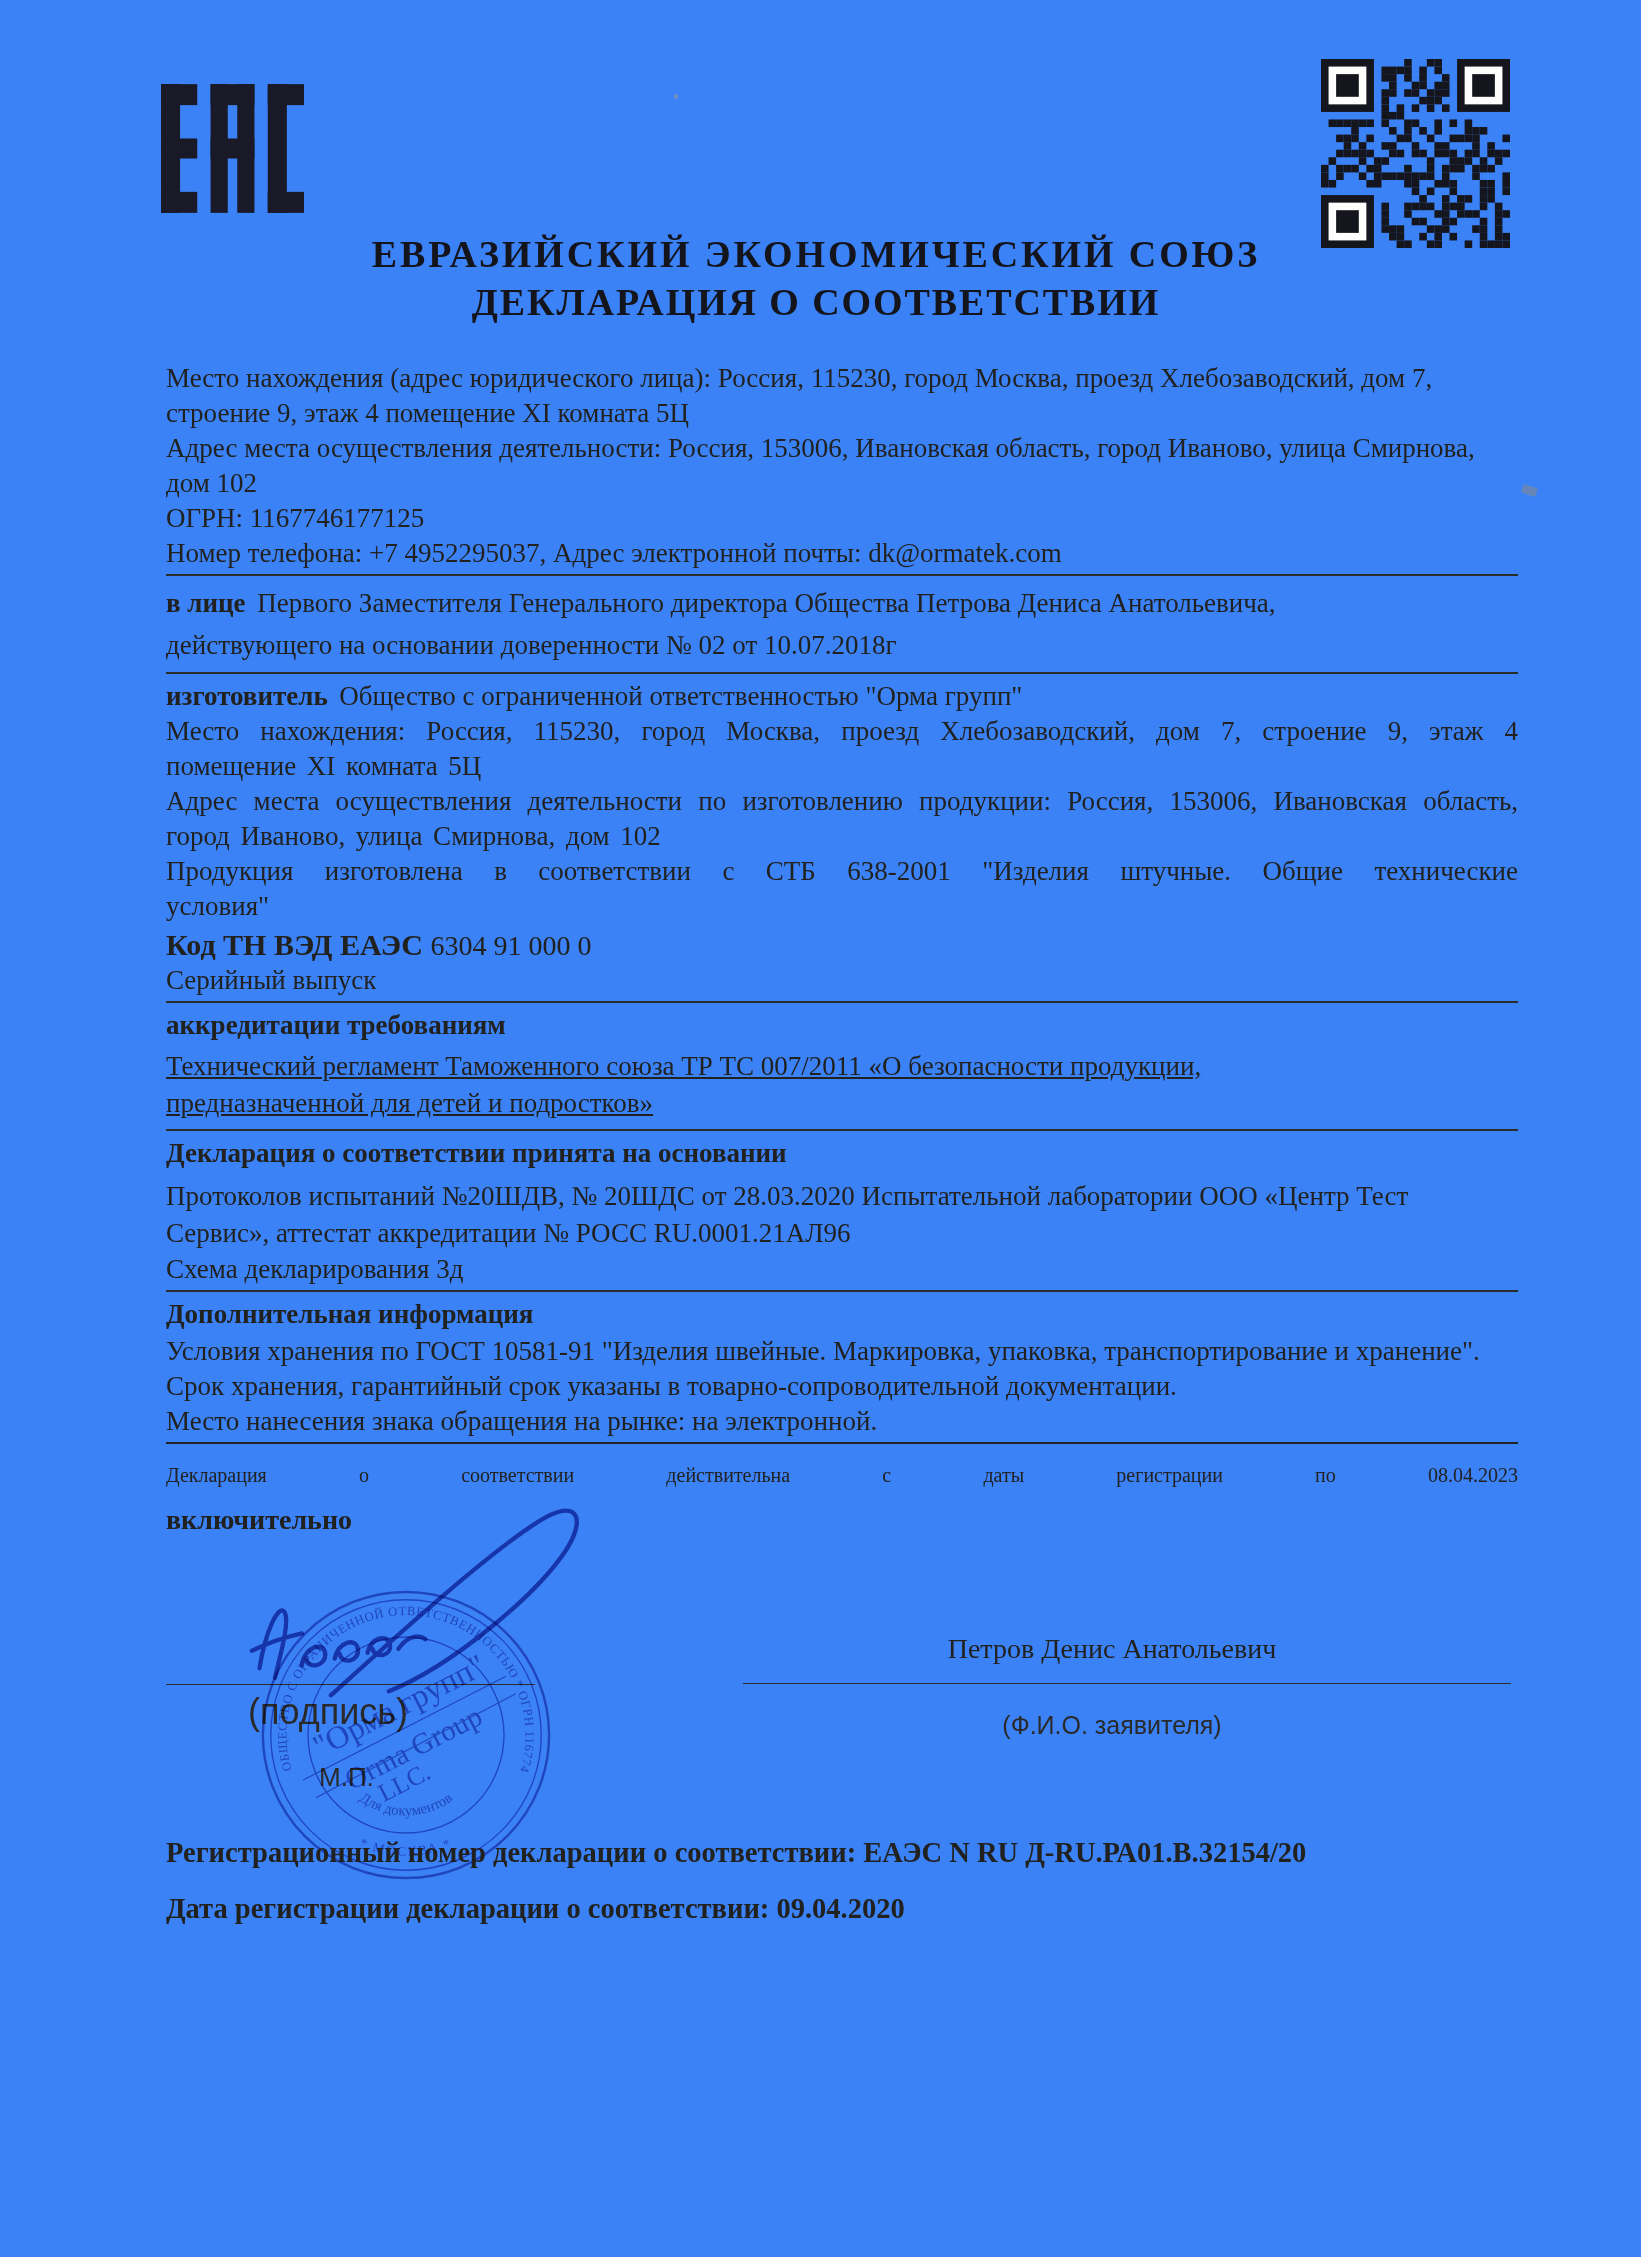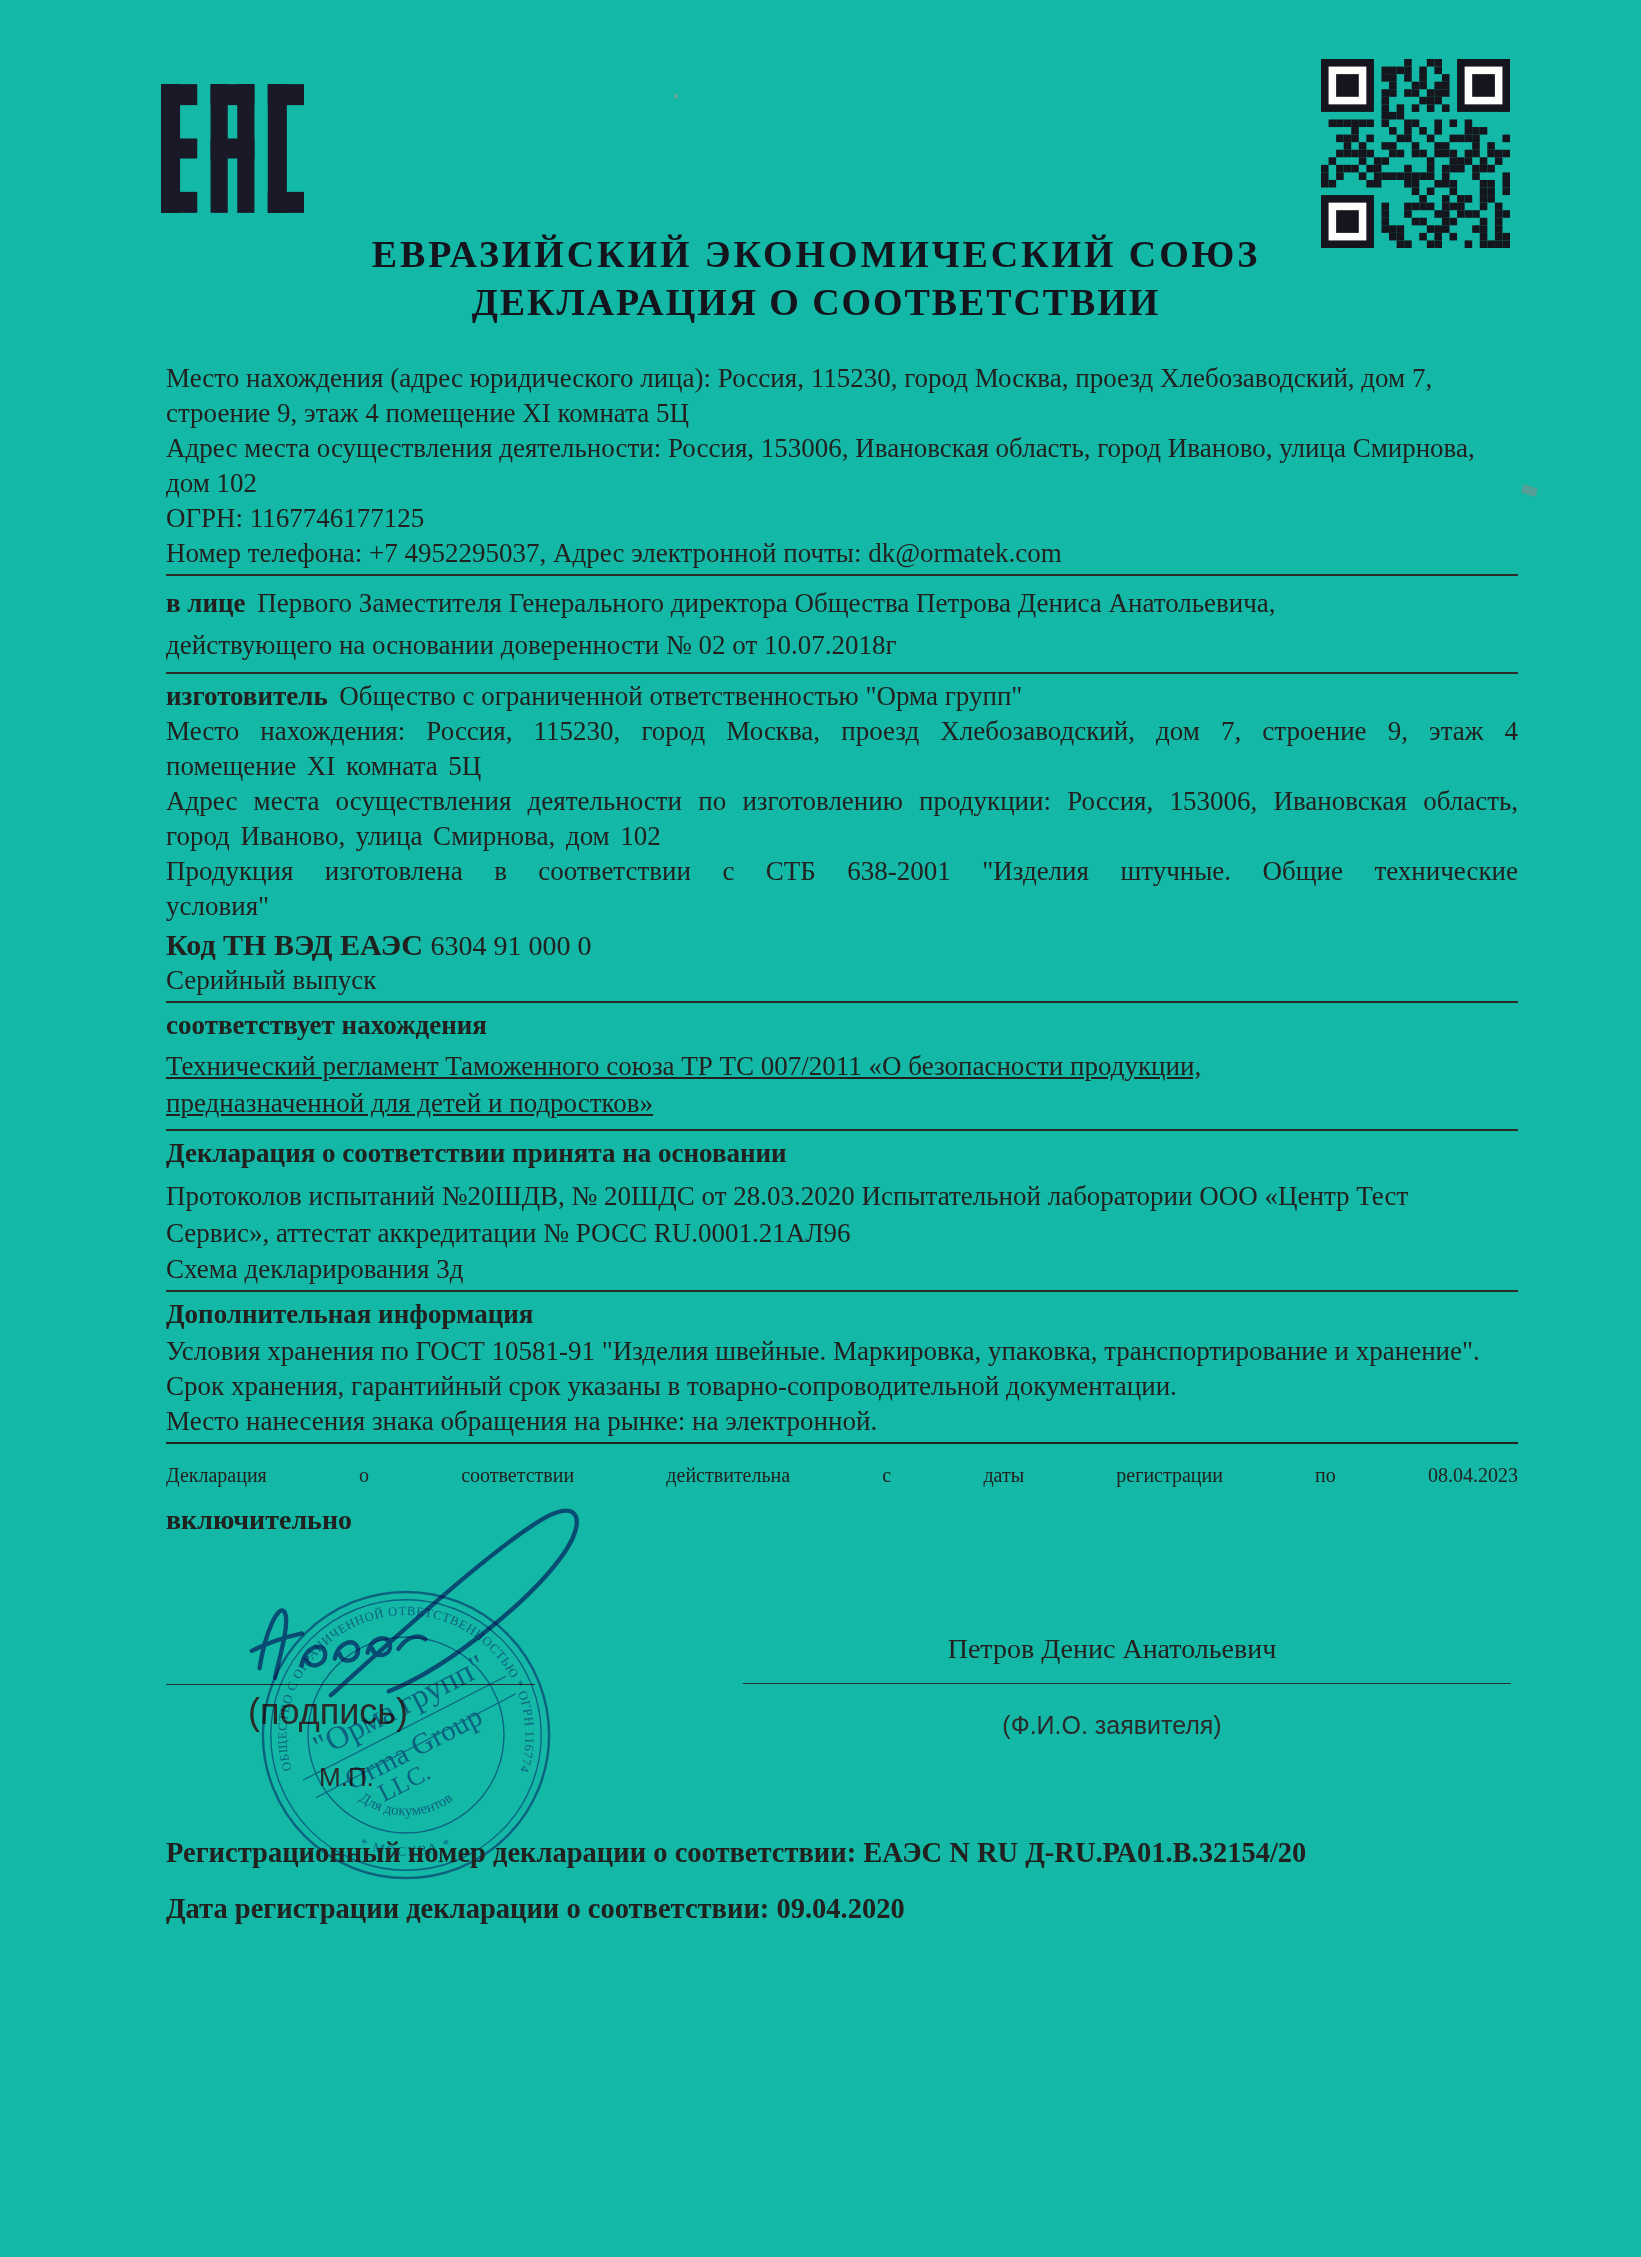--- a/index.html
+++ b/index.html
@@ -1,16 +1,16 @@
 <!DOCTYPE html>
 <html><head>
 <meta charset="utf-8">
 <style>
   html,body{margin:0;padding:0;background:#e8e8e8;}
-  .page{position:relative;width:1641px;height:2257px;background:#14b8a6;overflow:hidden;
+  .page{position:relative;width:1641px;height:2257px;background:#3b82f6;overflow:hidden;
         font-family:"Liberation Serif",serif;color:#21211f;}
   
   .eac{position:absolute;left:161px;top:84px;width:143px;height:129px;}
   
   .qr{position:absolute;left:1321px;top:58px;width:189px;height:191px;}
   
   .titles{position:absolute;left:145px;top:230px;width:1342px;text-align:center;}
   .title1{font-size:38px;font-weight:bold;letter-spacing:2.9px;line-height:48px;color:#14141c;}
   .title2{font-size:38px;font-weight:bold;letter-spacing:1.9px;line-height:48px;color:#14141c;}
   
@@ -319,21 +319,21 @@
     <div style="padding-top:1.9px"><span class="lbl">изготовитель</span><span>Общество с ограниченной ответственностью "Орма групп"</span></div>
     <div class="jst ws4">Место нахождения: Россия, 115230, город Москва, проезд Хлебозаводский, дом 7, строение 9, этаж 4 помещение XI комната 5Ц</div>
     <div class="jst ws4">Адрес места осуществления деятельности по изготовлению продукции: Россия, 153006, Ивановская область, город Иваново, улица Смирнова, дом 102</div>
     <div class="jst ws16">Продукция изготовлена в соответствии с СТБ 638-2001 "Изделия штучные. Общие технические условия"</div>
 
     <div class="codeline"><span class="codelbl">Код ТН ВЭД ЕАЭС</span><span>6304 91 000 0</span></div>
     <div>Серийный выпуск</div>
 
     <hr class="rule">
 
-    <div class="hdr">соответствует нахождения</div>
+    <div class="hdr">аккредитации требованиям</div>
     <div class="tech">Технический регламент Таможенного союза ТР ТС 007/2011 «О безопасности продукции, предназначенной для детей и подростков»</div>
 
     <hr class="rule">
 
     <div class="hdr">Декларация о соответствии принята на основании</div>
     <div class="protocols">Протоколов испытаний №20ШДВ, № 20ШДС от 28.03.2020 Испытательной лаборатории ООО «Центр Тест Сервис», аттестат аккредитации № РОСС RU.0001.21АЛ96</div>
     <div>Схема декларирования 3д</div>
 
     <hr class="rule">
 

